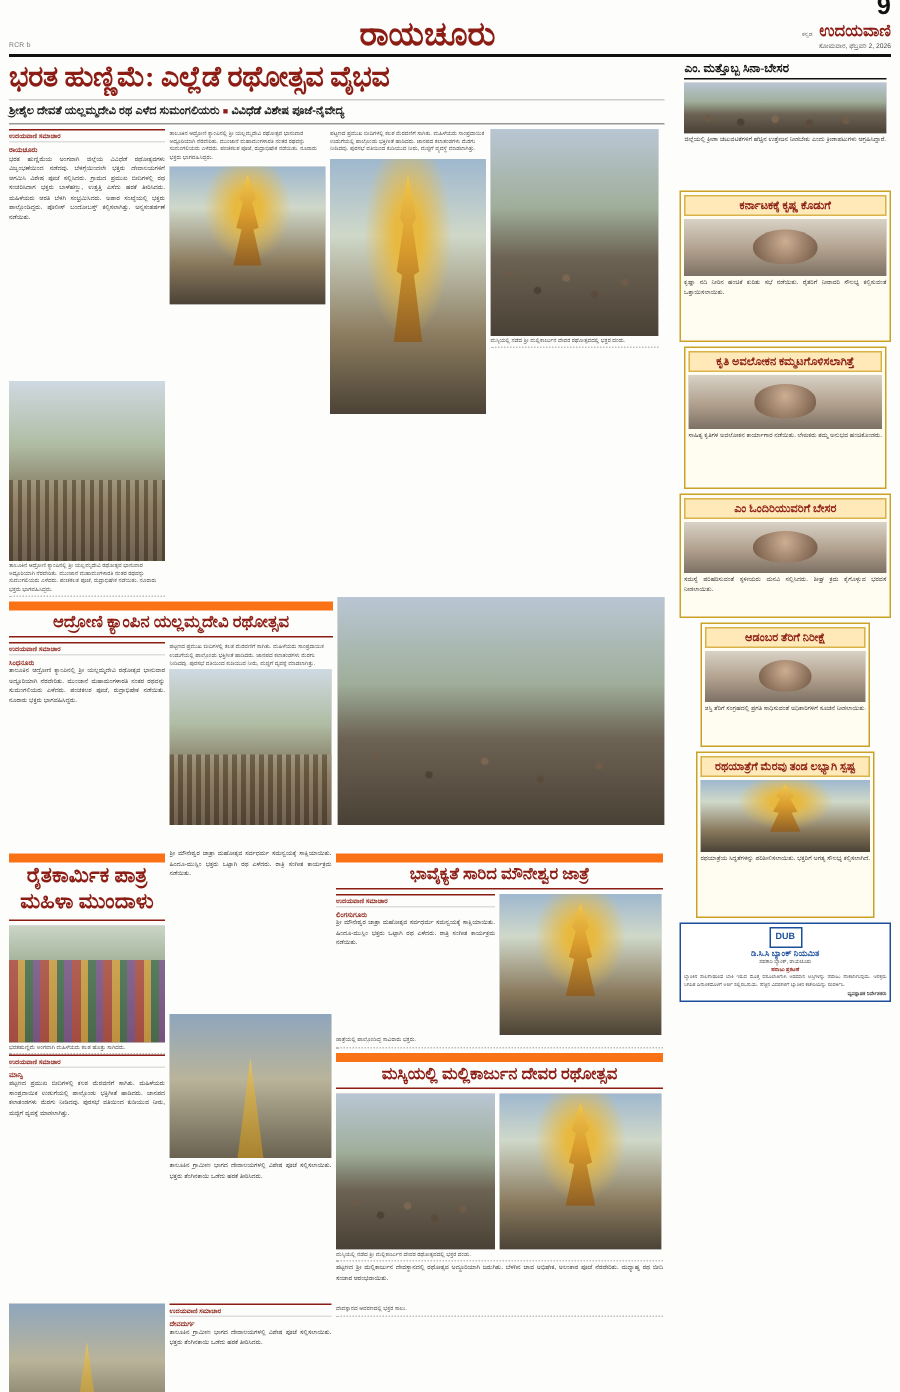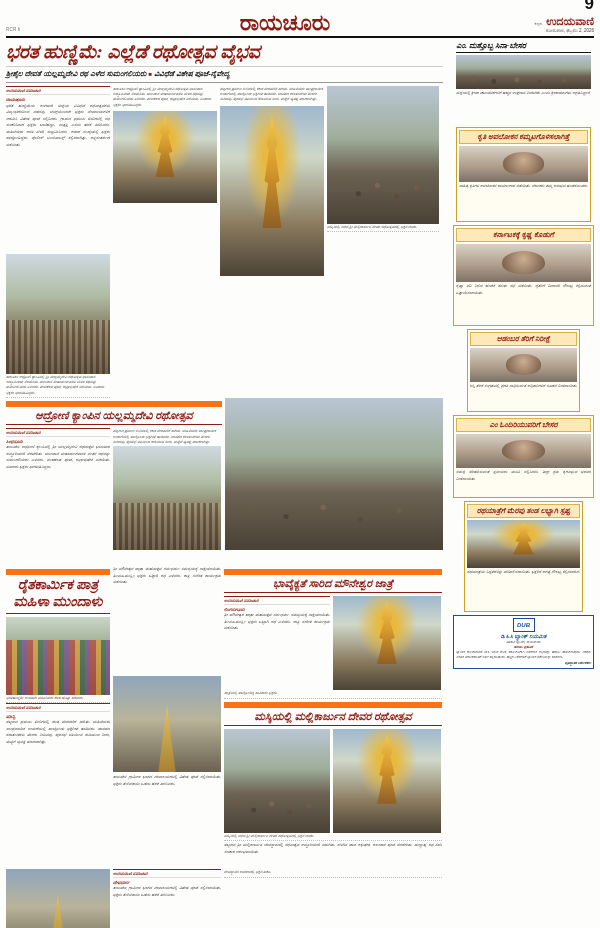--- a/index.html
+++ b/index.html
@@ -40,21 +40,20 @@
     font-family: "Liberation Serif", serif;
     font-size: 11px; font-weight: bold; color: #8c1d14; text-align: center;
   }
   .mast-date { font-size: 4.5px; color: #444; }
   .mast-sub { font-size: 4px; color: #666; }
 
   
   .cols {
     display: flex; gap: 10px; margin-top: 3px;
     height: 882px;
-    font-style: italic;
   }
   .col-main { width: 438px; display: flex; flex-direction: column; }
   .col-right { width: 148px; display: flex; flex-direction: column; gap: 3px; align-items: center; }
 
   
   .headline-band { border-bottom: 1px solid #999; padding-bottom: 3px; }
   .headline {
     font-family: "Liberation Serif", serif;
     font-size: 19px; font-weight: bold; color: #8c1d14;
     line-height: 1.15; letter-spacing: -.2px;
@@ -342,49 +341,49 @@
       <div>
         <div class="r-top-head">ಎಂ. ಮತ್ತೊಬ್ಬ ಸಿನಾ-ಬೇಸರ</div>
         <div class="photo" style="height:34px;">
           <div class="ph-in crowd"></div>
         </div>
         <div class="body-text" style="height:34px;margin-top:1px;">ಜಿಲ್ಲೆಯಲ್ಲಿ ಕ್ರೀಡಾ ಚಟುವಟಿಕೆಗಳಿಗೆ ಹೆಚ್ಚಿನ ಉತ್ತೇಜನ ನೀಡಬೇಕು ಎಂದು ಕ್ರೀಡಾಪಟುಗಳು ಆಗ್ರಹಿಸಿದ್ದಾರೆ.</div>
       </div>
 
 
       <div class="rbox">
+        <div class="rbox-head">ಕರ್ನಾಟಕಕ್ಕೆ ಕೃಷ್ಣ ಕೊಡುಗೆ</div>
+        <div class="photo" style="height:38px;">
+          <div class="ph-in portrait"></div>
+        </div>
+        <div class="body-text" style="height:40px;margin-top:1px;">ಕೃಷ್ಣಾ ನದಿ ನೀರಿನ ಹಂಚಿಕೆ ಕುರಿತು ಸಭೆ ನಡೆಯಿತು. ರೈತರಿಗೆ ನೀರಾವರಿ ಸೌಲಭ್ಯ ಕಲ್ಪಿಸುವಂತೆ ಒತ್ತಾಯಿಸಲಾಯಿತು.</div>
+      </div>
+
+      <div class="rbox">
         <div class="rbox-head">ಕೃತಿ ಅವಲೋಕನ ಕಮ್ಮಟಗೊಳಿಸಲಾಗಿತ್ತೆ</div>
         <div class="photo" style="height:36px;">
           <div class="ph-in portrait"></div>
         </div>
         <div class="body-text" style="height:36px;margin-top:1px;">ಸಾಹಿತ್ಯ ಕೃತಿಗಳ ಅವಲೋಕನ ಕಾರ್ಯಾಗಾರ ನಡೆಯಿತು. ಲೇಖಕರು ತಮ್ಮ ಅನುಭವ ಹಂಚಿಕೊಂಡರು.</div>
       </div>
 
       <div class="rbox">
-        <div class="rbox-head">ಕರ್ನಾಟಕಕ್ಕೆ ಕೃಷ್ಣ ಕೊಡುಗೆ</div>
-        <div class="photo" style="height:38px;">
+        <div class="rbox-head">ಎಂ ಓಂದಿರಿಯುವರಿಗೆ ಬೇಸರ</div>
+        <div class="photo" style="height:34px;">
           <div class="ph-in portrait"></div>
         </div>
-        <div class="body-text" style="height:40px;margin-top:1px;">ಕೃಷ್ಣಾ ನದಿ ನೀರಿನ ಹಂಚಿಕೆ ಕುರಿತು ಸಭೆ ನಡೆಯಿತು. ರೈತರಿಗೆ ನೀರಾವರಿ ಸೌಲಭ್ಯ ಕಲ್ಪಿಸುವಂತೆ ಒತ್ತಾಯಿಸಲಾಯಿತು.</div>
+        <div class="body-text" style="height:26px;margin-top:1px;">ಸಮಸ್ಯೆ ಪರಿಹರಿಸುವಂತೆ ಸ್ಥಳೀಯರು ಮನವಿ ಸಲ್ಲಿಸಿದರು. ಶೀಘ್ರ ಕ್ರಮ ಕೈಗೊಳ್ಳುವ ಭರವಸೆ ನೀಡಲಾಯಿತು.</div>
       </div>
 
       <div class="rbox">
         <div class="rbox-head">ಆಡಂಬರ ತೆರಿಗೆ ನಿರೀಕ್ಷೆ</div>
         <div class="photo" style="height:34px;">
           <div class="ph-in portrait"></div>
         </div>
         <div class="body-text" style="height:26px;margin-top:1px;">ಆಸ್ತಿ ತೆರಿಗೆ ಸಂಗ್ರಹದಲ್ಲಿ ಪ್ರಗತಿ ಸಾಧಿಸುವಂತೆ ಅಧಿಕಾರಿಗಳಿಗೆ ಸೂಚನೆ ನೀಡಲಾಯಿತು.</div>
-      </div>
-
-      <div class="rbox">
-        <div class="rbox-head">ಎಂ ಓಂದಿರಿಯುವರಿಗೆ ಬೇಸರ</div>
-        <div class="photo" style="height:34px;">
-          <div class="ph-in portrait"></div>
-        </div>
-        <div class="body-text" style="height:26px;margin-top:1px;">ಸಮಸ್ಯೆ ಪರಿಹರಿಸುವಂತೆ ಸ್ಥಳೀಯರು ಮನವಿ ಸಲ್ಲಿಸಿದರು. ಶೀಘ್ರ ಕ್ರಮ ಕೈಗೊಳ್ಳುವ ಭರವಸೆ ನೀಡಲಾಯಿತು.</div>
       </div>
 
       <div class="rbox">
         <div class="rbox-head">ರಥಯಾತ್ರೆಗೆ ಮೆರವು ತಂಡ ಲಭ್ಯಾಗಿ ಸ್ಪಷ್ಟ</div>
         <div class="photo" style="height:48px;">
           <div class="ph-in chariot"></div>
         </div>
         <div class="body-text" style="height:40px;margin-top:1px;">ರಥಯಾತ್ರೆಯ ಸಿದ್ಧತೆಗಳನ್ನು ಪರಿಶೀಲಿಸಲಾಯಿತು. ಭಕ್ತರಿಗೆ ಅಗತ್ಯ ಸೌಲಭ್ಯ ಕಲ್ಪಿಸಲಾಗಿದೆ.</div>
       </div>
 

